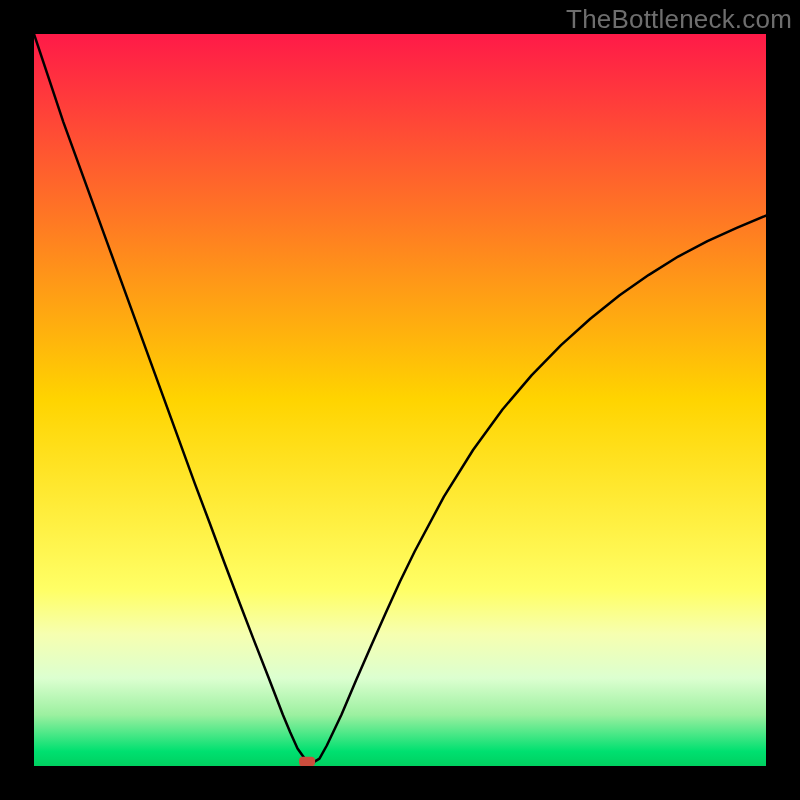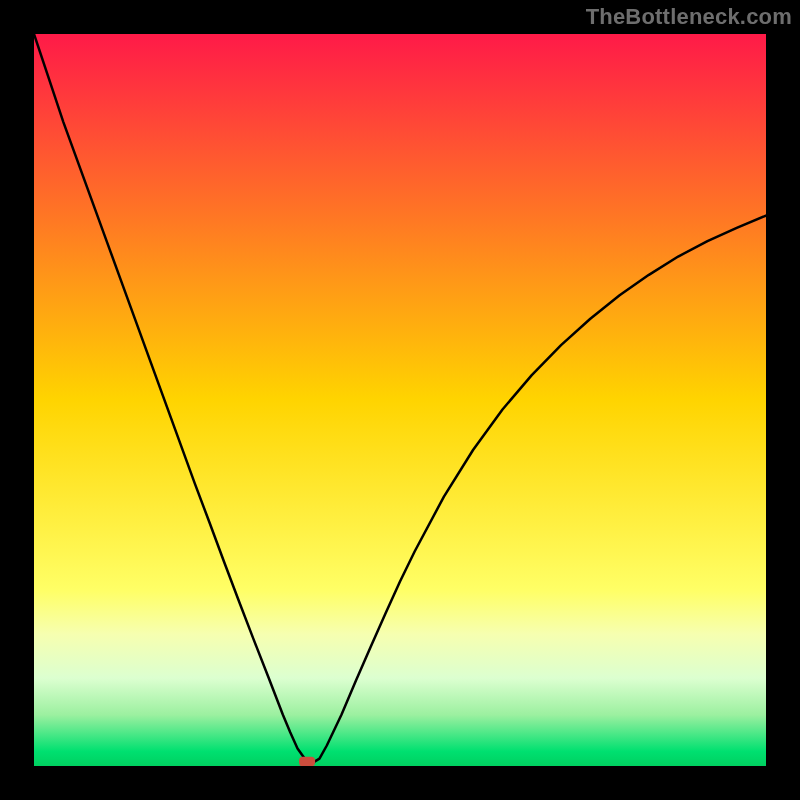--- a/index.html
+++ b/index.html
@@ -14,22 +14,22 @@
   .frame {
     position: relative;
     width: 800px;
     height: 800px;
   }
   .watermark {
     position: absolute;
     top: 4px;
     right: 8px;
     color: #6e6e6e;
-    font-size: 22px;
-    font-weight: 700;
+    font-size: 26px;
+    font-weight: 400;
     letter-spacing: 0.2px;
     z-index: 10;
   }
   .plot-area {
     position: absolute;
     left: 34px;
     top: 34px;
     width: 732px;
     height: 732px;
     overflow: hidden;

